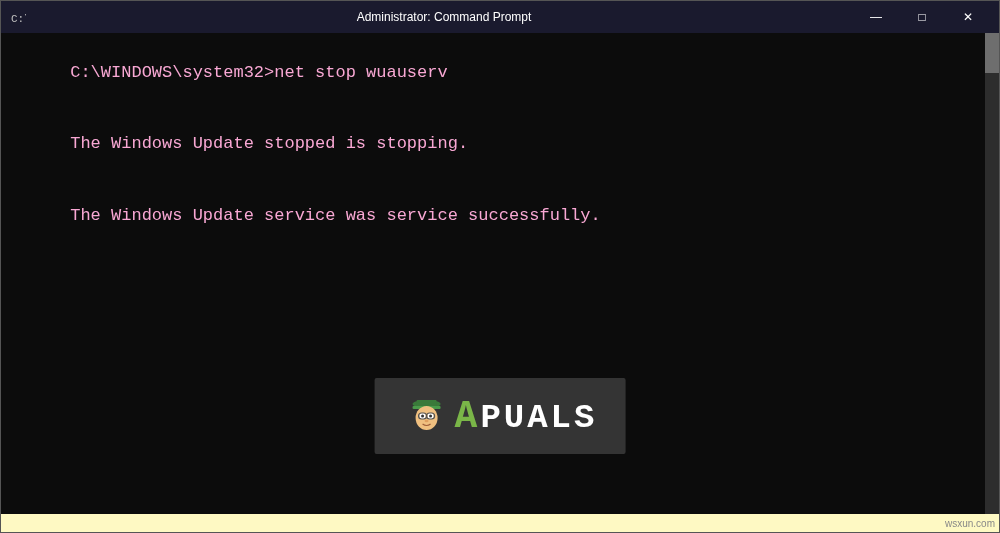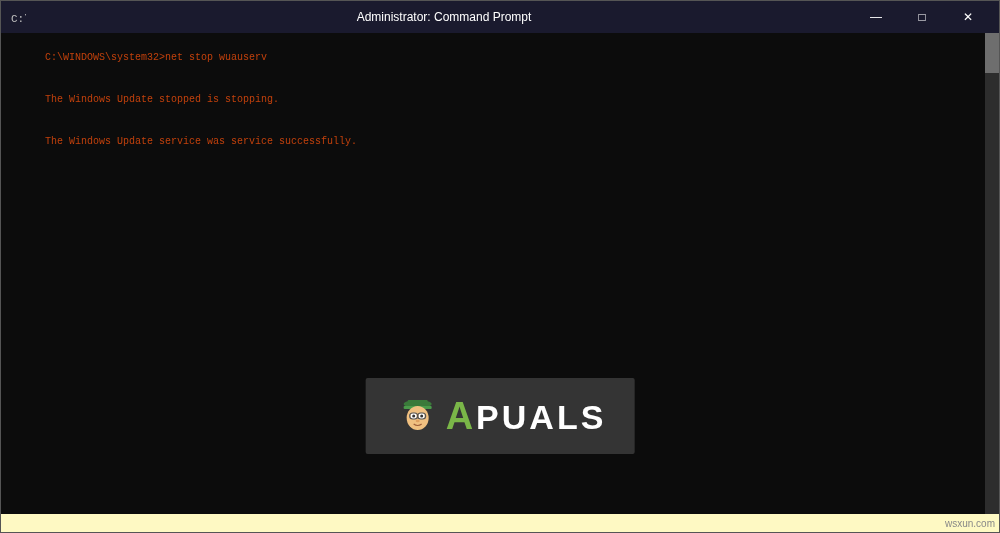--- a/index.html
+++ b/index.html
@@ -103,42 +103,42 @@
       background: #6e6e6e;
     }
 
     .terminal-content {
       padding: 4px 8px;
       position: absolute;
       top: 0;
       left: 0;
       right: 14px;
       bottom: 0;
-      color: #c2410c;
+      color: #f9a8d4;
       font-family: 'Courier New', Courier, monospace;
-      font-size: 10px;
+      font-size: 17px;
       line-height: 1.4;
       white-space: pre;
     }
 
     .watermark {
       position: absolute;
       bottom: 60px;
       left: 50%;
       transform: translateX(-50%);
       background: rgba(60, 60, 60, 0.85);
       padding: 14px 28px;
       display: flex;
       align-items: center;
       justify-content: center;
       border-radius: 2px;
     }
 
     .watermark-text {
-      font-family: Liberation Sans, sans-serif;
+      font-family: Liberation Mono, monospace;
       font-size: 34px;
       font-weight: 900;
       color: #ffffff;
       letter-spacing: 3px;
     }
 
     .watermark-a {
       color: #7ab648;
       font-size: 38px;
     }

